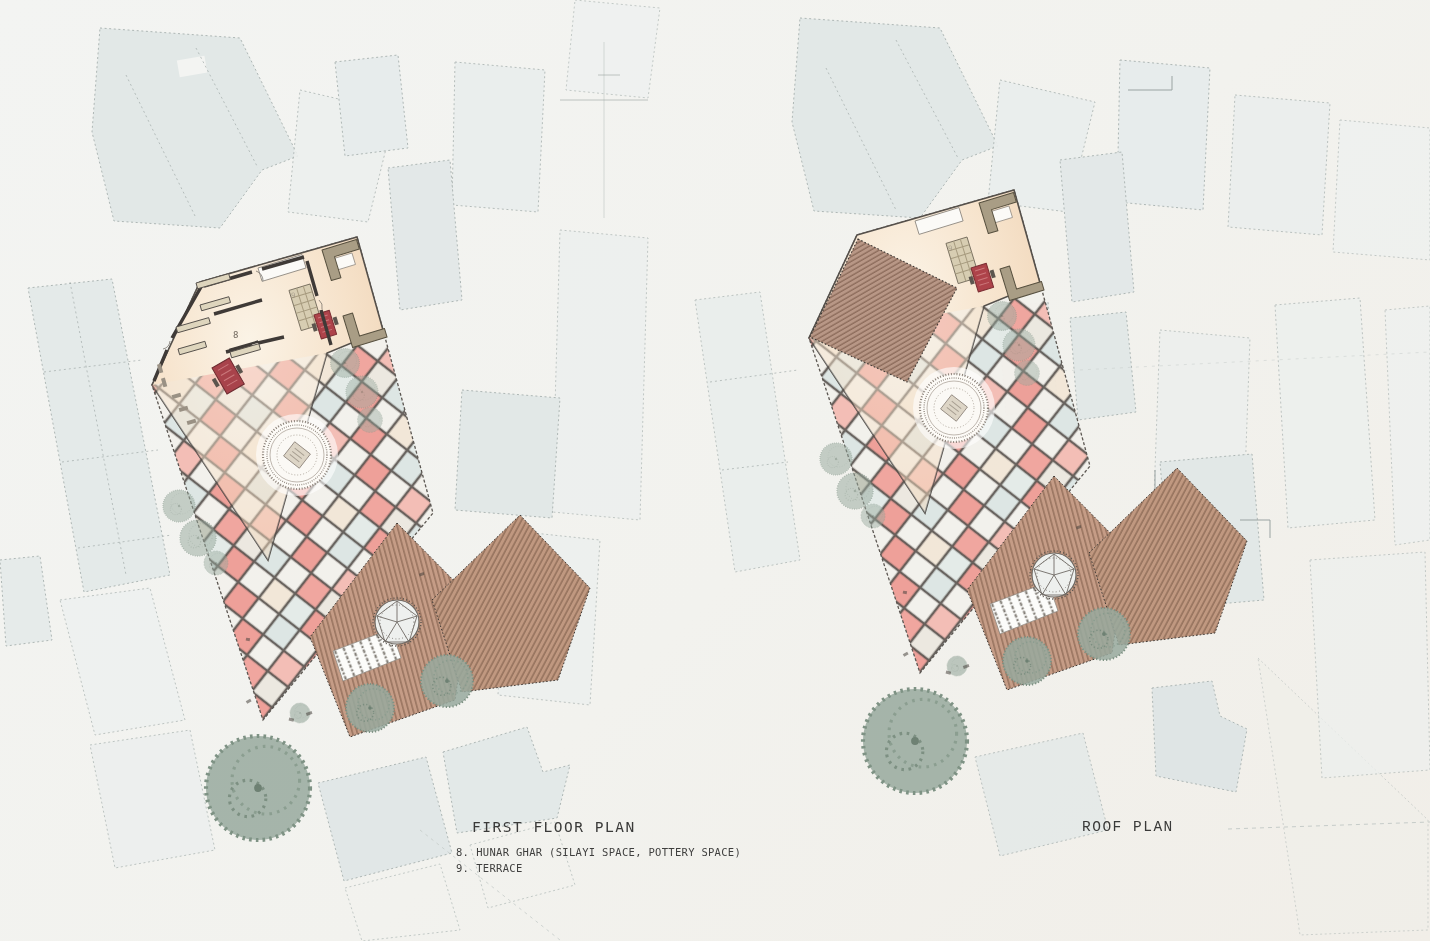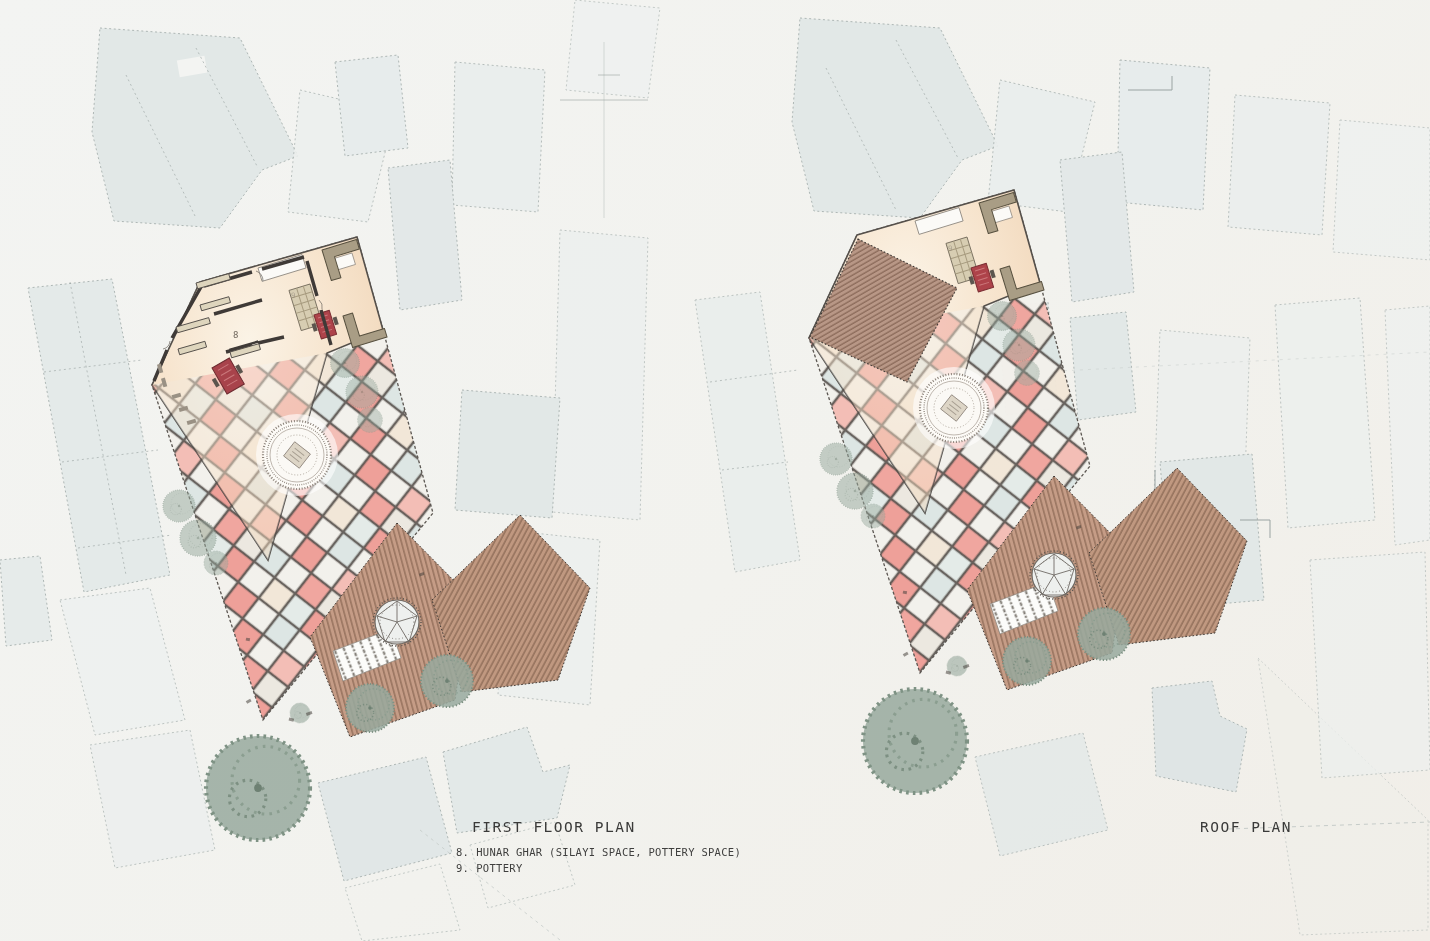--- a/index.html
+++ b/index.html
@@ -269,23 +269,23 @@
 
 <div class="plan-title" style="left:472px;top:819px;">FIRST FLOOR PLAN</div>
 
 <div class="legend" style="left:456px;top:844px;">
   <div class="legend-row">
     <span>8.</span>
     <span>HUNAR GHAR (SILAYI SPACE, POTTERY SPACE)</span>
   </div>
   <div class="legend-row">
     <span>9.</span>
-    <span>POTTERY</span>
+    <span>TERRACE</span>
   </div>
 </div>
 
-<div class="plan-title" style="left:1200px;top:819px;">ROOF PLAN</div>
+<div class="plan-title" style="left:1082px;top:819px;font-family:Liberation Mono, monospace;">ROOF PLAN</div>
 
 <span class="room-label" style="left:233px;top:330px;">8</span>
 <span class="room-label faint" style="left:291px;top:291px;">9</span>
 <span class="room-label faint" style="left:948px;top:244px;">9</span>
 
 </div>
 
 </body></html>

